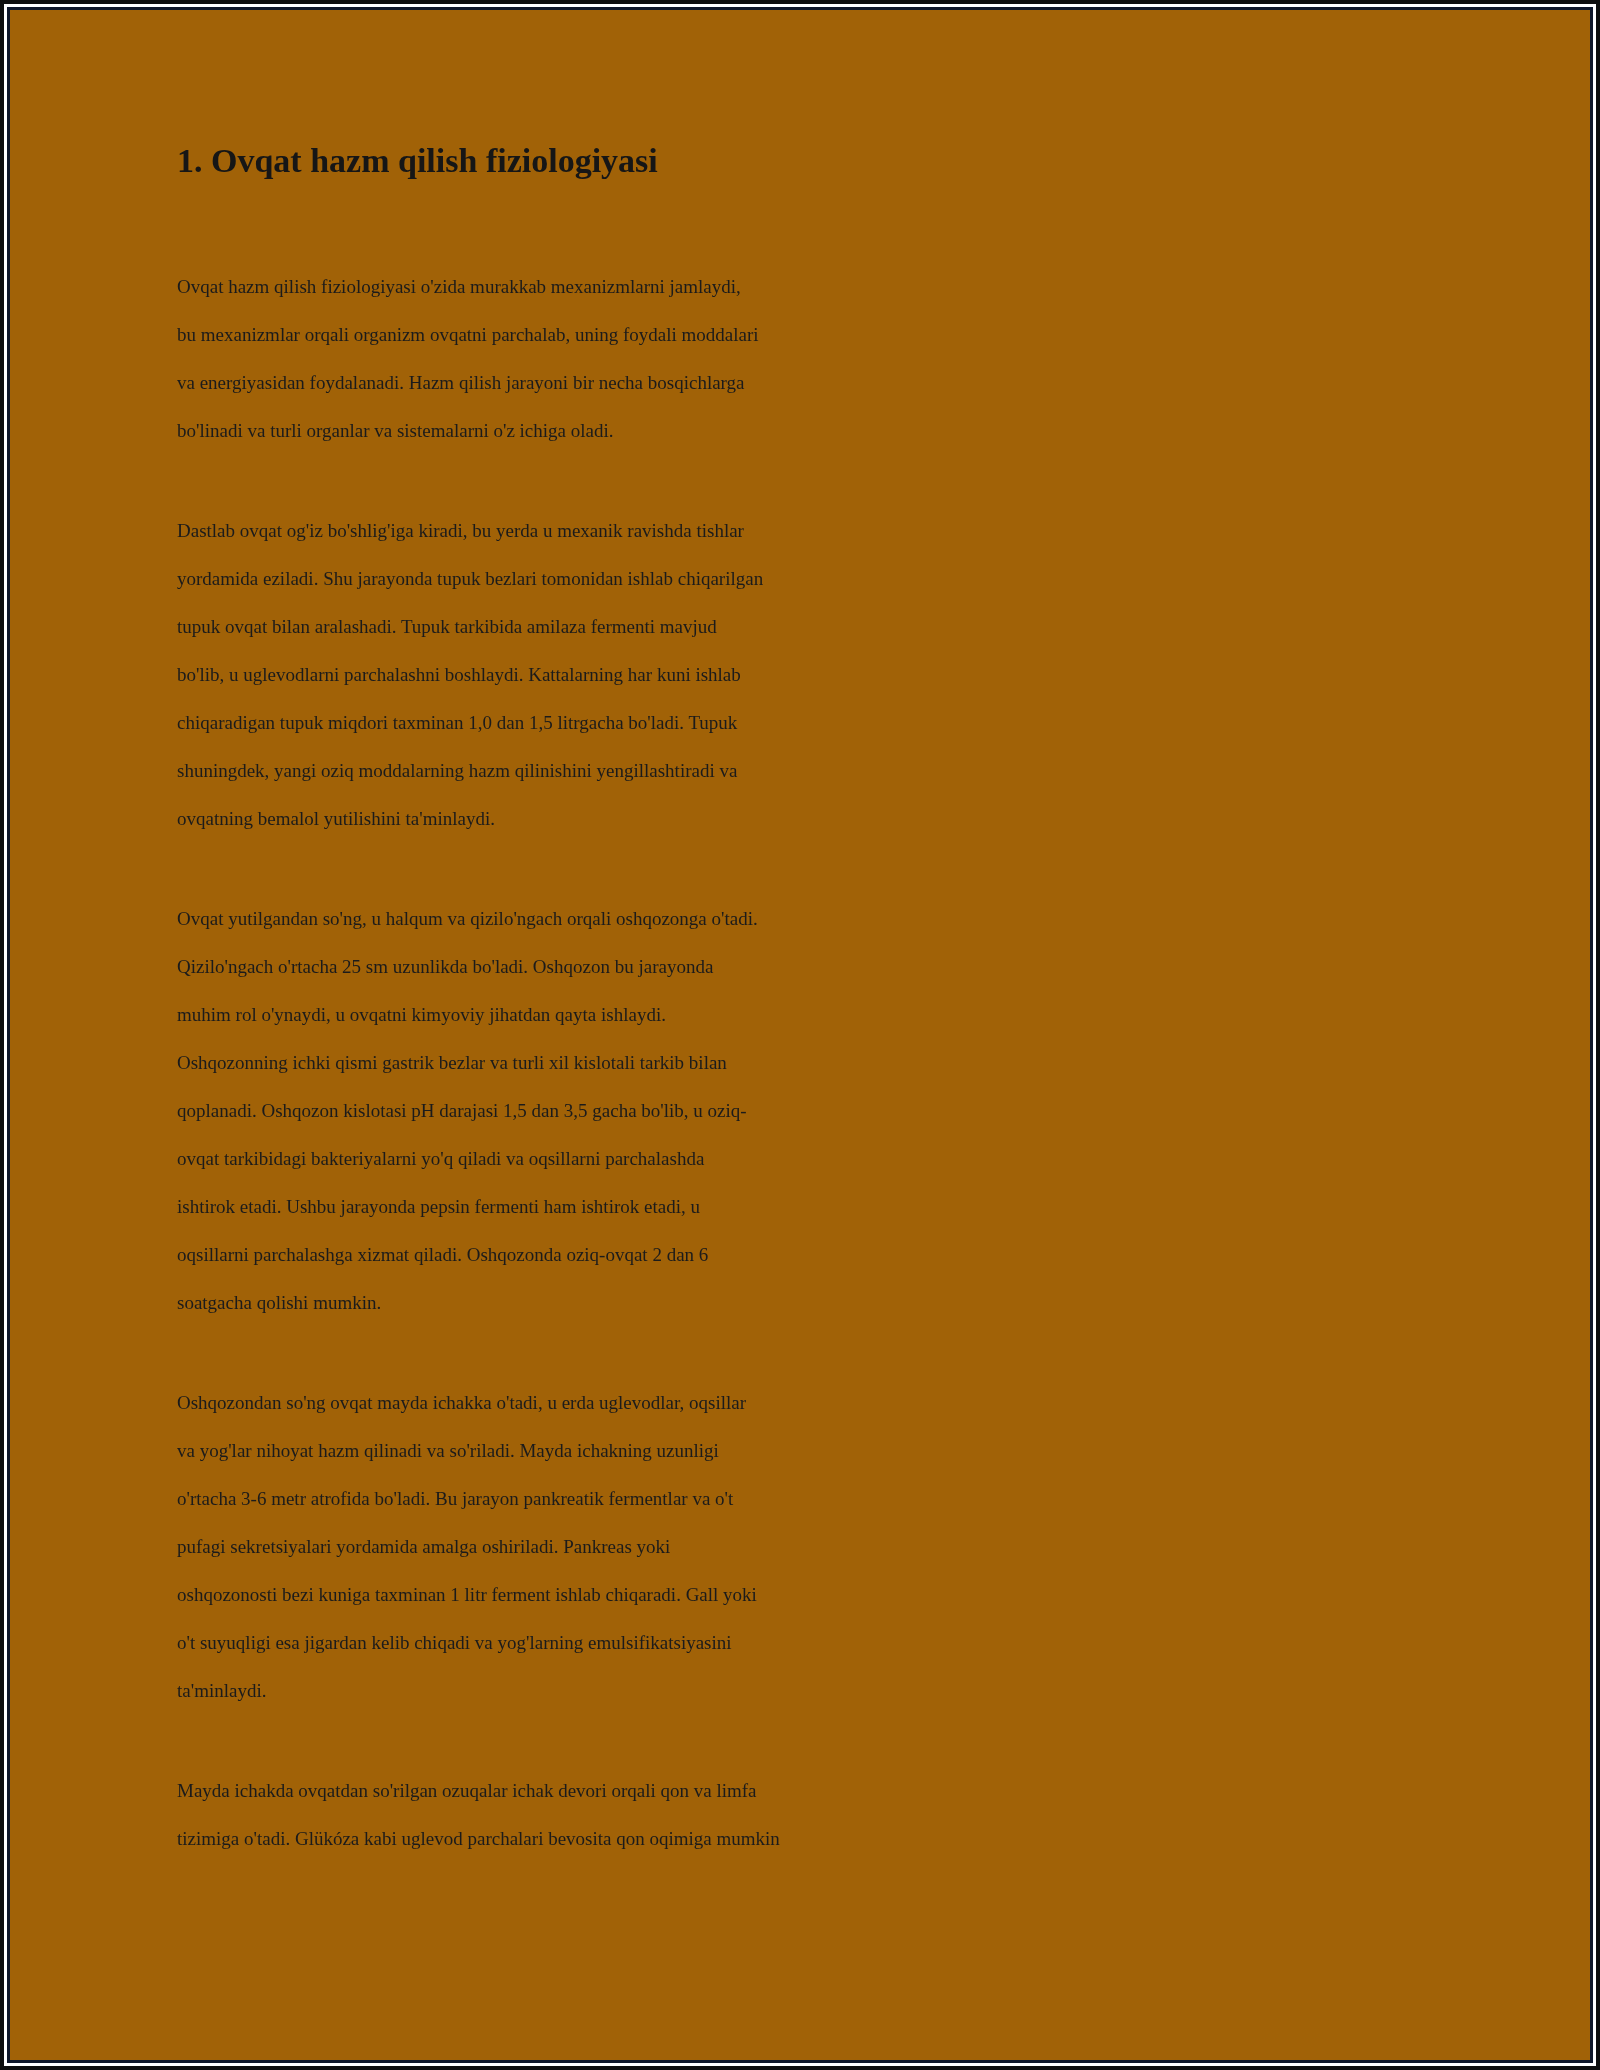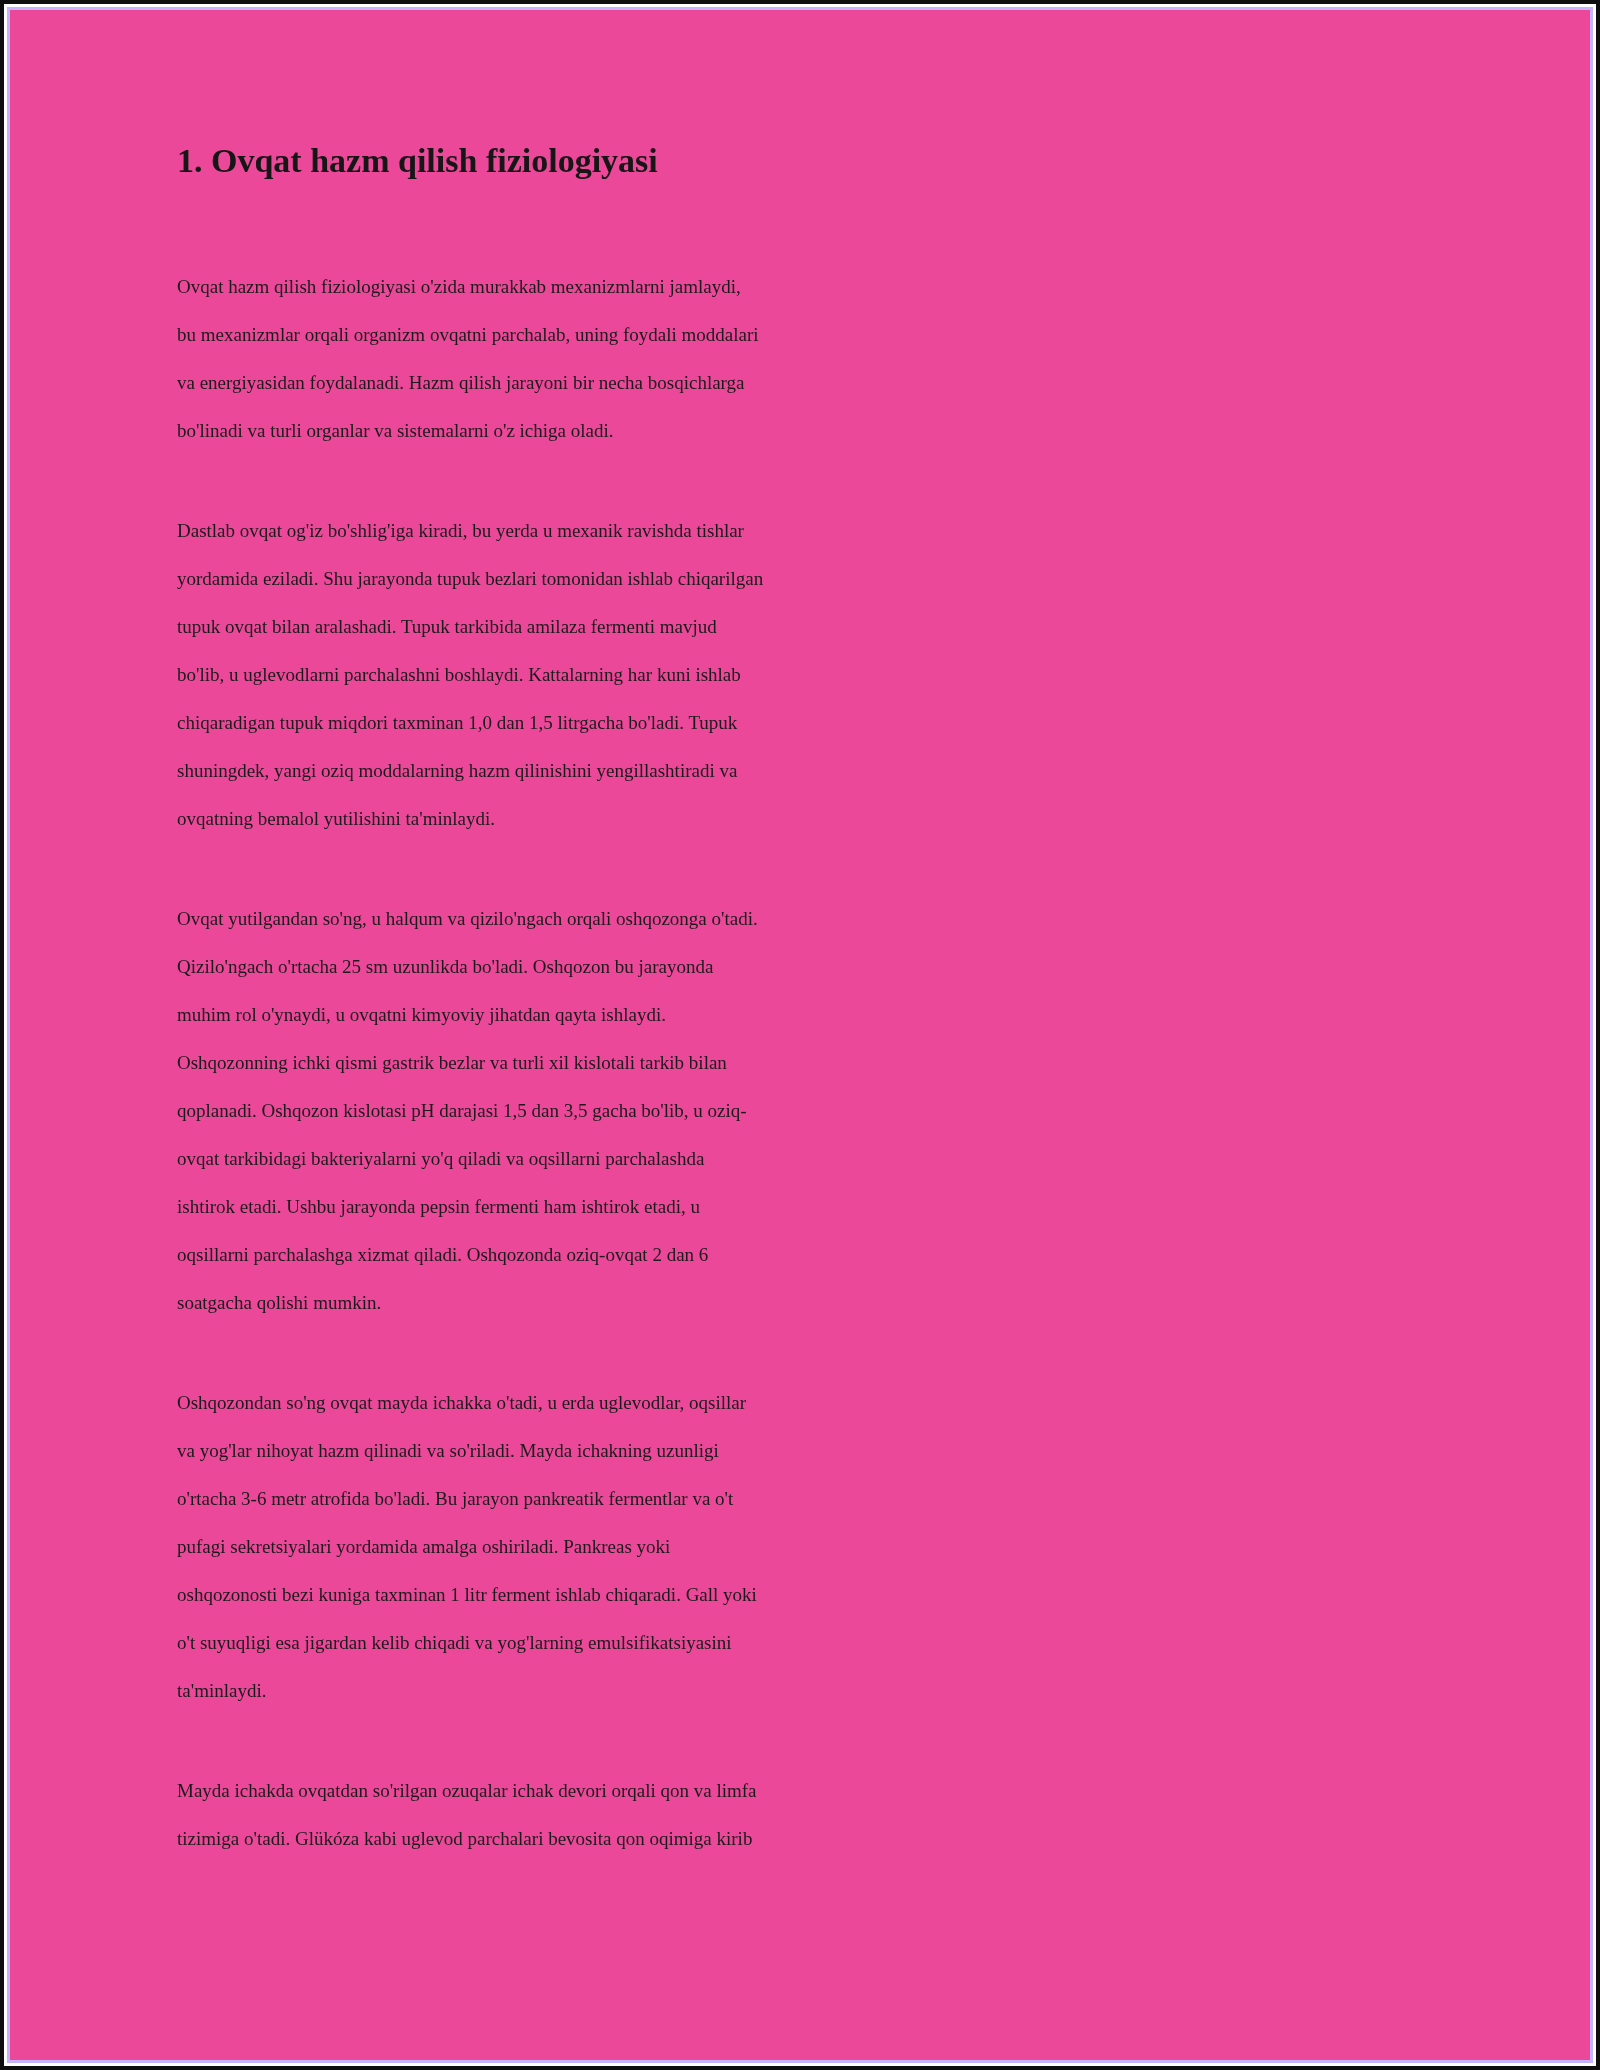--- a/index.html
+++ b/index.html
@@ -16,22 +16,22 @@
     border: 4px solid #0e0e0e;
     padding: 3px;
     overflow: hidden;
     font-family: "Liberation Serif", "DejaVu Serif", serif;
     color: #1b1b1b;
   }
   .page-inner {
     box-sizing: border-box;
     width: 100%;
     height: 100%;
-    border: 3px solid #c4b5fd;
-    background: #ec4899;
+    border: 3px solid #0f172a;
+    background: #a16207;
   }
   .content {
     box-sizing: border-box;
     padding: 130px 185px 0 167px;
   }
   .doc-title {
     font-size: 34px;
     line-height: 1.25;
     font-weight: bold;
     margin: 0 0 80px 0;
@@ -78,16 +78,16 @@
 
       <p class="doc-paragraph">Oshqozondan so'ng ovqat mayda ichakka o'tadi, u erda uglevodlar, oqsillar
 va yog'lar nihoyat hazm qilinadi va so'riladi. Mayda ichakning uzunligi
 o'rtacha 3-6 metr atrofida bo'ladi. Bu jarayon pankreatik fermentlar va o't
 pufagi sekretsiyalari yordamida amalga oshiriladi. Pankreas yoki
 oshqozonosti bezi kuniga taxminan 1 litr ferment ishlab chiqaradi. Gall yoki
 o't suyuqligi esa jigardan kelib chiqadi va yog'larning emulsifikatsiyasini
 ta'minlaydi.</p>
 
       <p class="doc-paragraph">Mayda ichakda ovqatdan so'rilgan ozuqalar ichak devori orqali qon va limfa
-tizimiga o'tadi. Glükóza kabi uglevod parchalari bevosita qon oqimiga kirib</p>
+tizimiga o'tadi. Glükóza kabi uglevod parchalari bevosita qon oqimiga mumkin</p>
     </div>
   </div>
 </div>
 
 </body></html>

